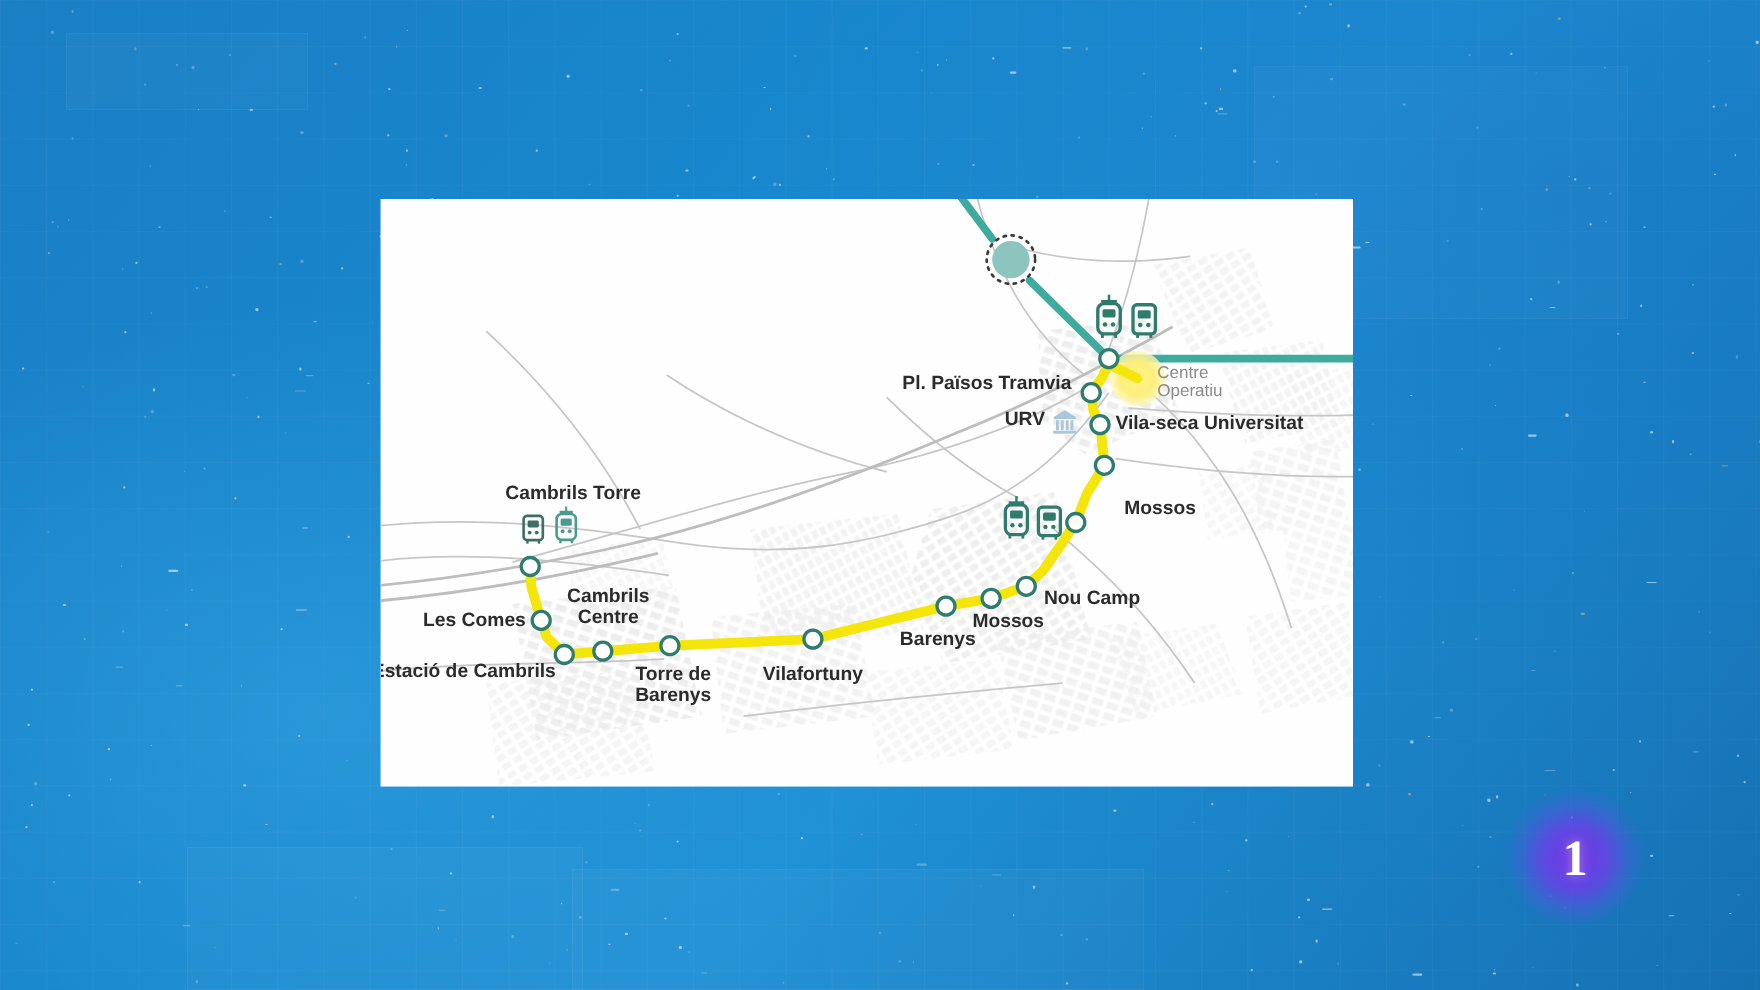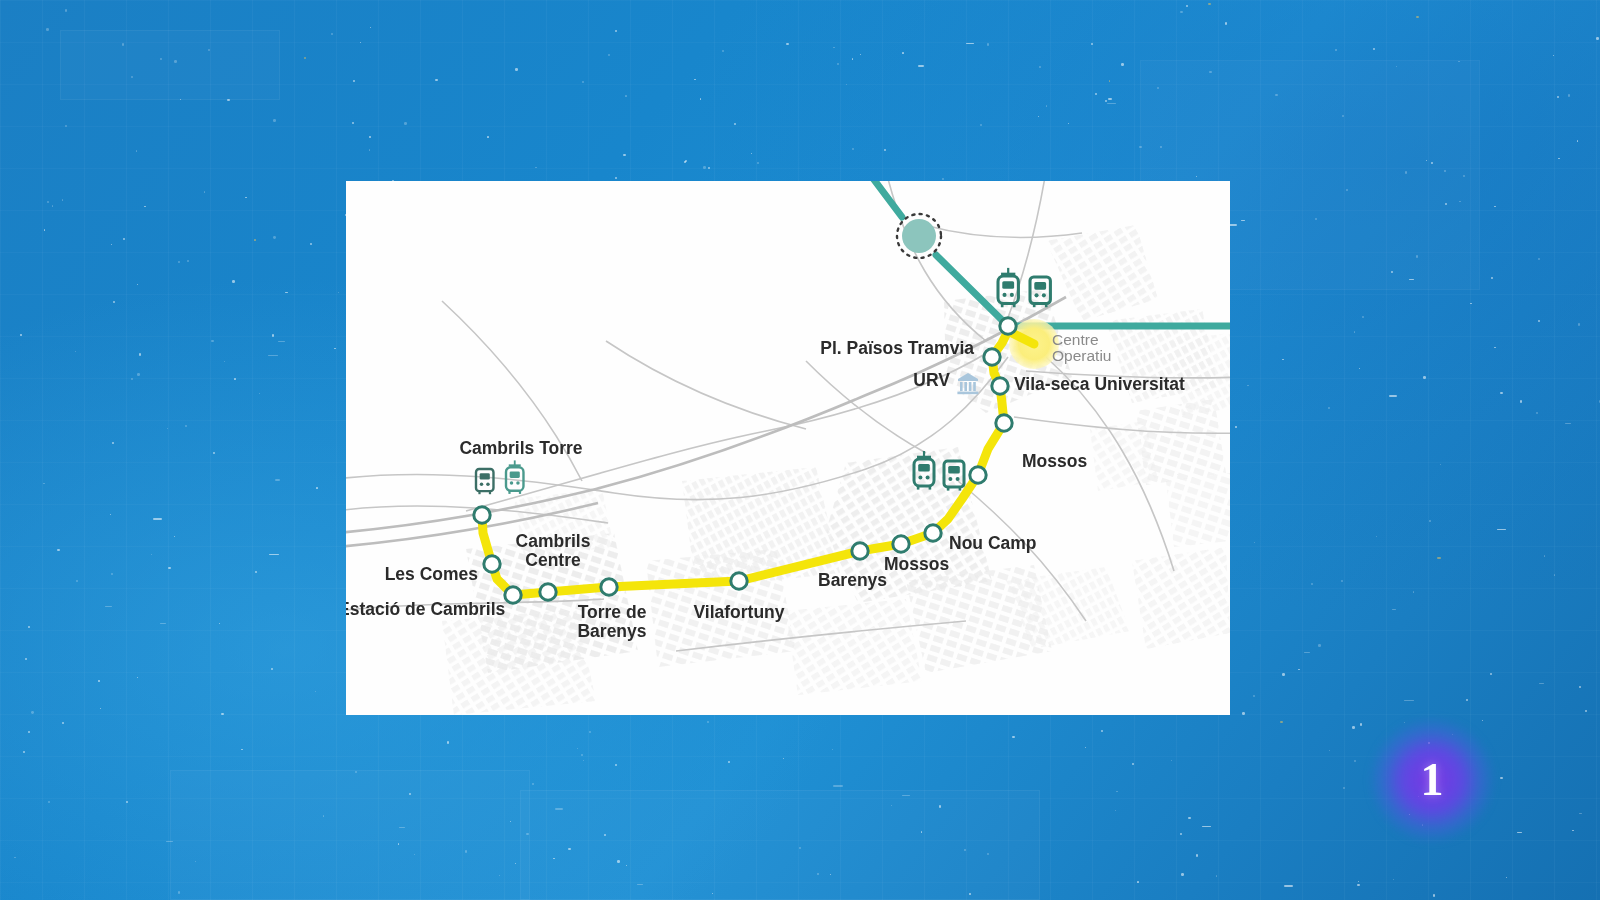--- a/index.html
+++ b/index.html
@@ -801,21 +801,21 @@
     <div class="mlabel sz-lg center" style="left:326px; top:422px; width:134px;">Vilafortuny</div>
 
     <div class="mlabel sz-lg center" style="left:205px; top:422px; width:122px;">Torre de
 Barenys</div>
 
     <div class="mlabel sz-lg center" style="left:143px; top:351px; width:128px;">Cambrils
 Centre</div>
 
     <div class="mlabel sz-lg" style="left:-8px; top:419px;">Estació de Cambrils</div>
 
-    <div class="mlabel sz-lg right" style="left:-32px; top:384px; width:164px;">Les Comes</div>
+    <div class="mlabel sz-lg right" style="left:-32px; top:373px; width:164px;">Les Comes</div>
 
     <div class="mlabel sz-lg center" style="left:78px; top:258px; width:194px;">Cambrils Torre</div>
   </div>
 
   <div id="badge">
     <div class="glow"></div>
     <div class="num">1</div>
   </div>
 
 </div>

